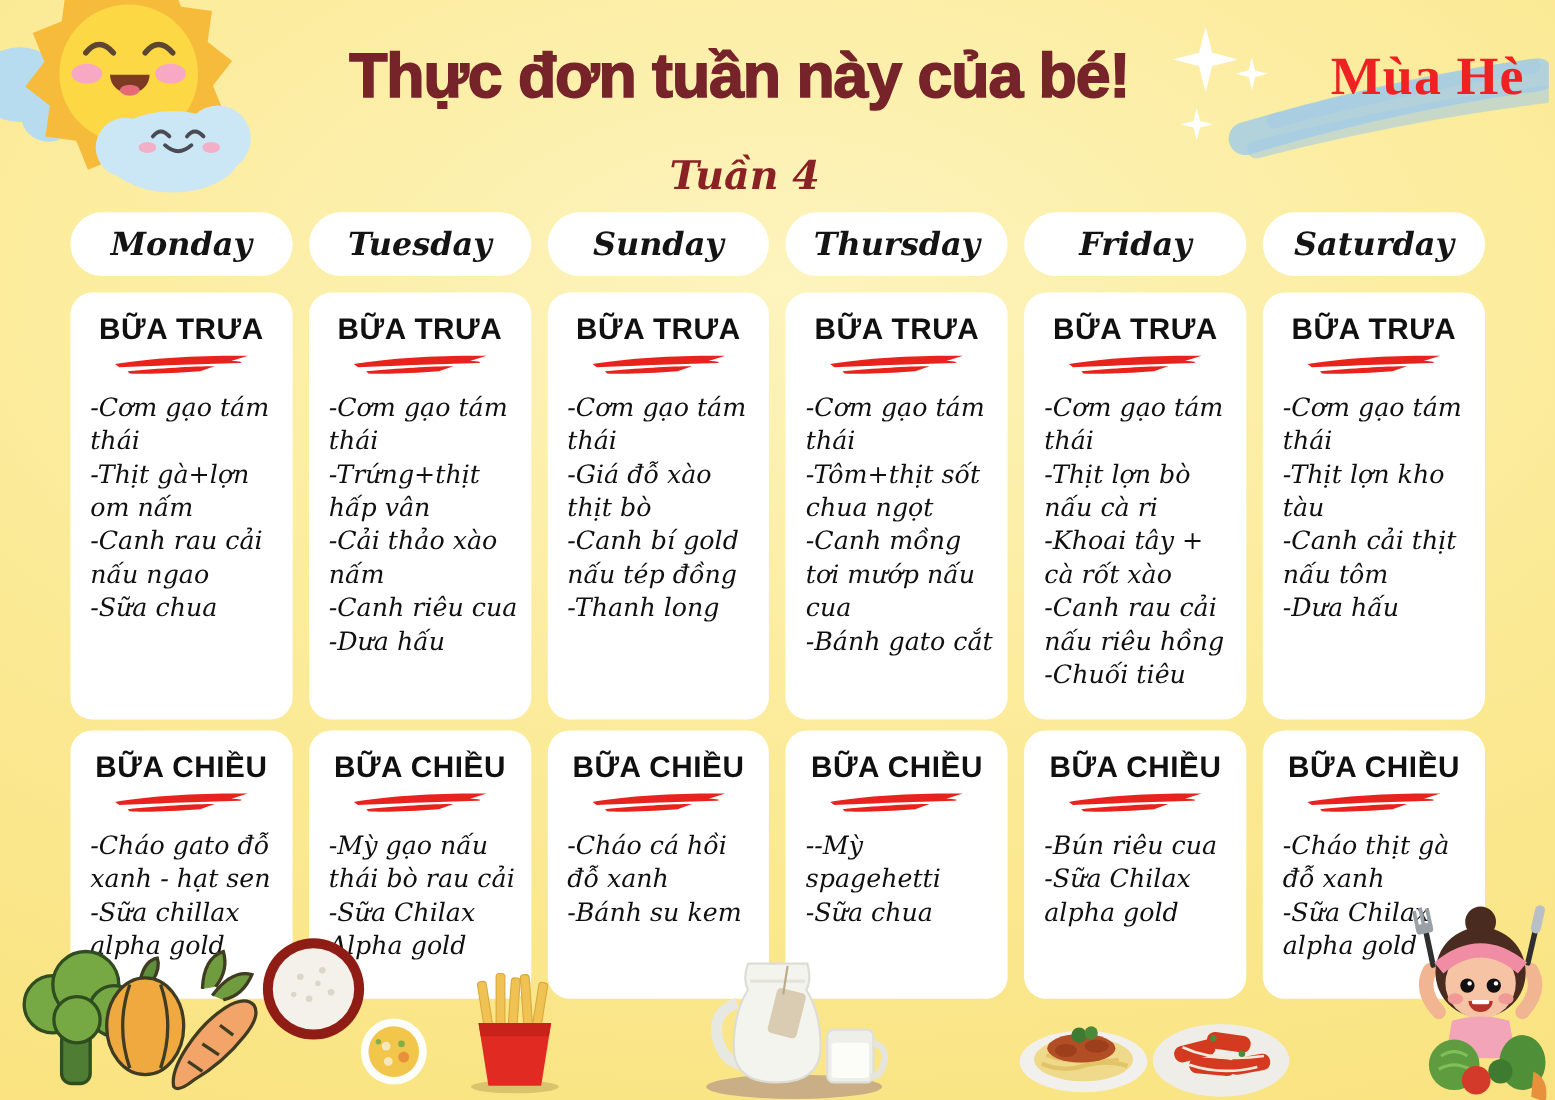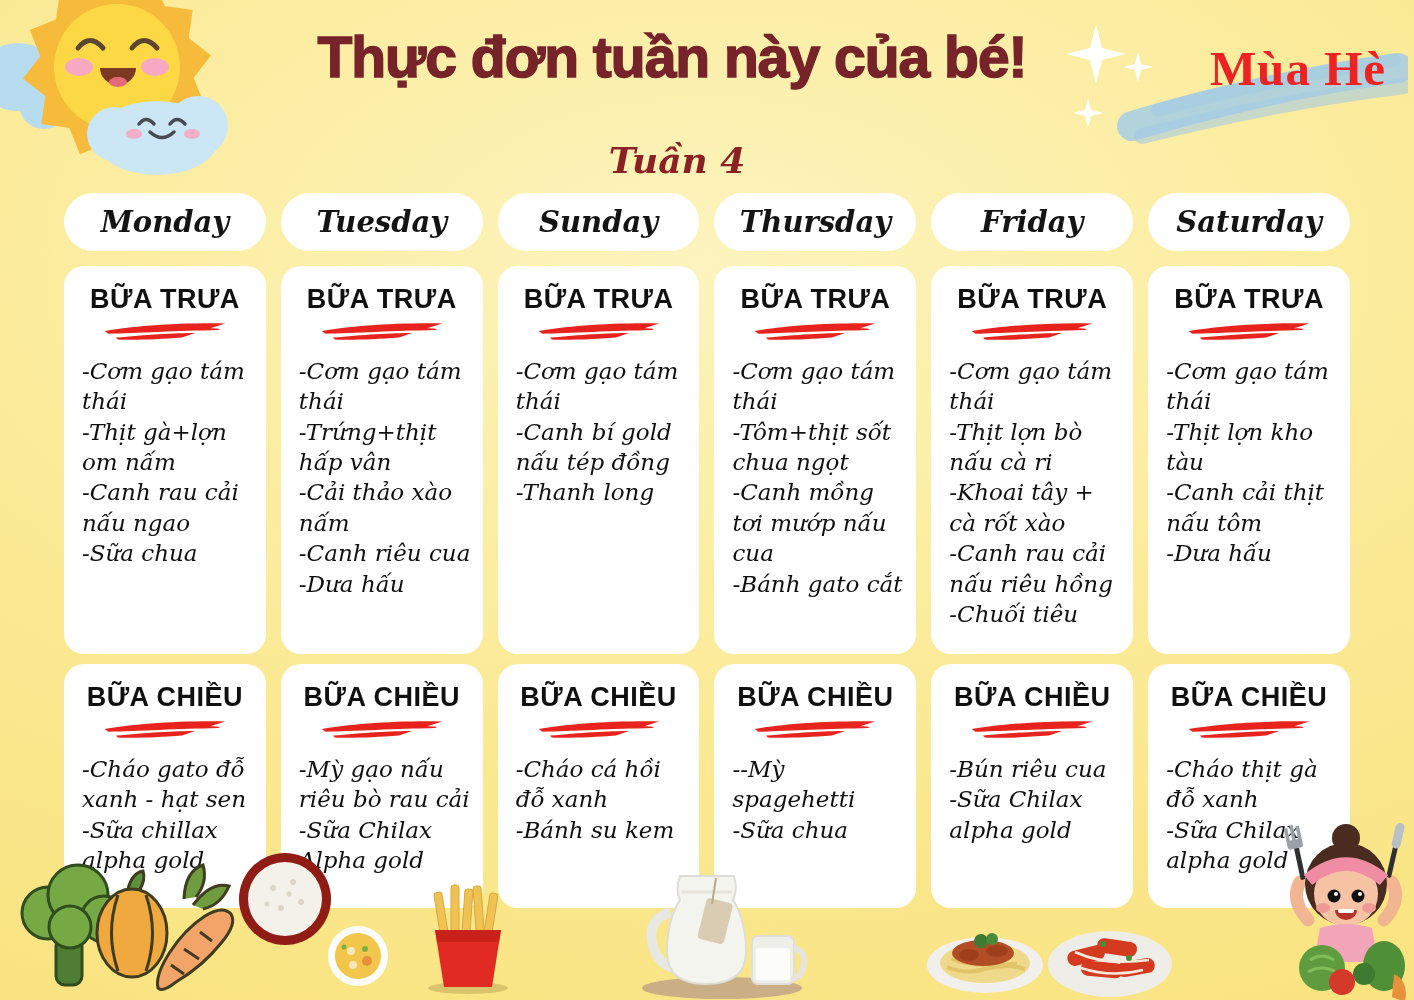--- a/index.html
+++ b/index.html
@@ -2,21 +2,21 @@
 <html><head>
 <meta charset="utf-8">
 <style>
   html,body{margin:0;padding:0;}
   .page{
     position:relative; width:1414px; height:1000px; overflow:hidden;
     background: radial-gradient(ellipse 120% 95% at 50% 26%, #FDF4BE 0%, #FBEA96 48%, #F9E179 100%);
     font-family:"Liberation Sans", sans-serif;
   }
   .title{
-    position:absolute; top:24px; left:150px; right:220px; text-align:center;
+    position:absolute; top:36px; left:150px; right:220px; text-align:center;
     font-size:57px; font-weight:800; letter-spacing:-1px; color:#76232A;
     -webkit-text-stroke:1.5px #76232A;
   }
   .subtitle{
     position:absolute; top:96px; left:0; right:60px; text-align:center;
     font-family:"DejaVu Serif","Liberation Serif",serif; font-style:italic; font-weight:bold;
     font-size:36px; color:#8A2125;margin-top:43px;
   }
   .season{position:absolute; top:0; right:0; width:330px; height:160px;}
   .brush{position:absolute; top:42px; right:6px; width:292px; height:102px;}
@@ -156,38 +156,39 @@
             <div class="menu-item">-Dưa hấu</div>
           </div>
     </div>
     <div class="card afternoon">
       <div class="card-title">BỮA CHIỀU</div>
       <svg class="swoosh" viewBox="0 0 140 26">
         <path fill="#E8231D" d="M6 13 C 34 8 84 4 134 5 L 118 10 C 126 10 131 11 126 12 C 86 13 38 15 10 16 Z"></path>
         <path fill="#E8231D" d="M18 20 C 48 17 82 15 102 15 L 88 20 C 62 22 34 23 20 22 Z"></path>
       </svg>
       <div class="items">
-            <div class="menu-item">-Mỳ gạo nấu riêu bò rau cải</div>
+            <div class="menu-item">-Mỳ gạo nấu thái bò rau cải</div>
             <div class="menu-item">-Sữa Chilax Alpha gold</div>
           </div>
     </div>
   </div>
 
   <div class="day-col">
     <div class="day-pill">
       <span class="day-name">Sunday</span>
     </div>
     <div class="card lunch">
       <div class="card-title">BỮA TRƯA</div>
       <svg class="swoosh" viewBox="0 0 140 26">
         <path fill="#E8231D" d="M6 13 C 34 8 84 4 134 5 L 118 10 C 126 10 131 11 126 12 C 86 13 38 15 10 16 Z"></path>
         <path fill="#E8231D" d="M18 20 C 48 17 82 15 102 15 L 88 20 C 62 22 34 23 20 22 Z"></path>
       </svg>
       <div class="items">
             <div class="menu-item">-Cơm gạo tám thái</div>
+            <div class="menu-item">-Giá đỗ xào thịt bò</div>
             <div class="menu-item">-Canh bí gold nấu tép đồng</div>
             <div class="menu-item">-Thanh long</div>
           </div>
     </div>
     <div class="card afternoon">
       <div class="card-title">BỮA CHIỀU</div>
       <svg class="swoosh" viewBox="0 0 140 26">
         <path fill="#E8231D" d="M6 13 C 34 8 84 4 134 5 L 118 10 C 126 10 131 11 126 12 C 86 13 38 15 10 16 Z"></path>
         <path fill="#E8231D" d="M18 20 C 48 17 82 15 102 15 L 88 20 C 62 22 34 23 20 22 Z"></path>
       </svg>

